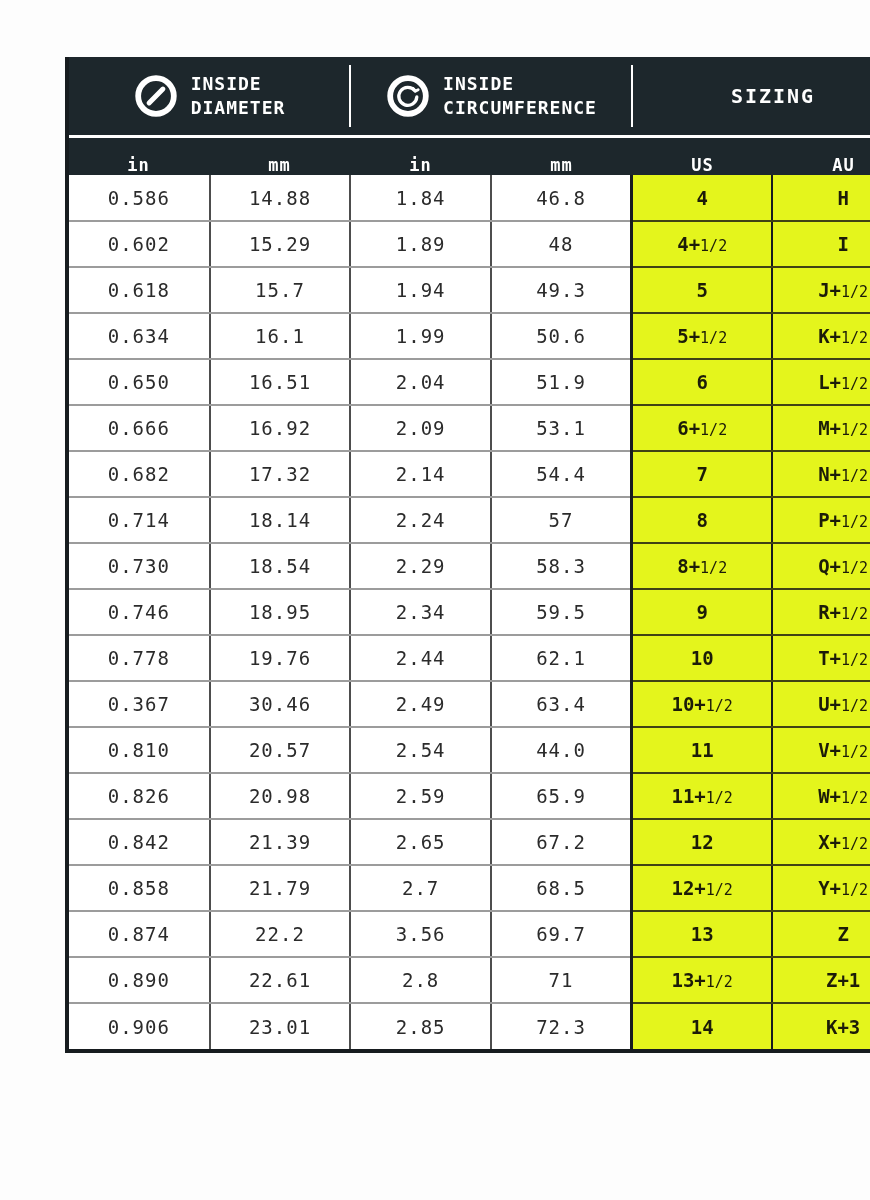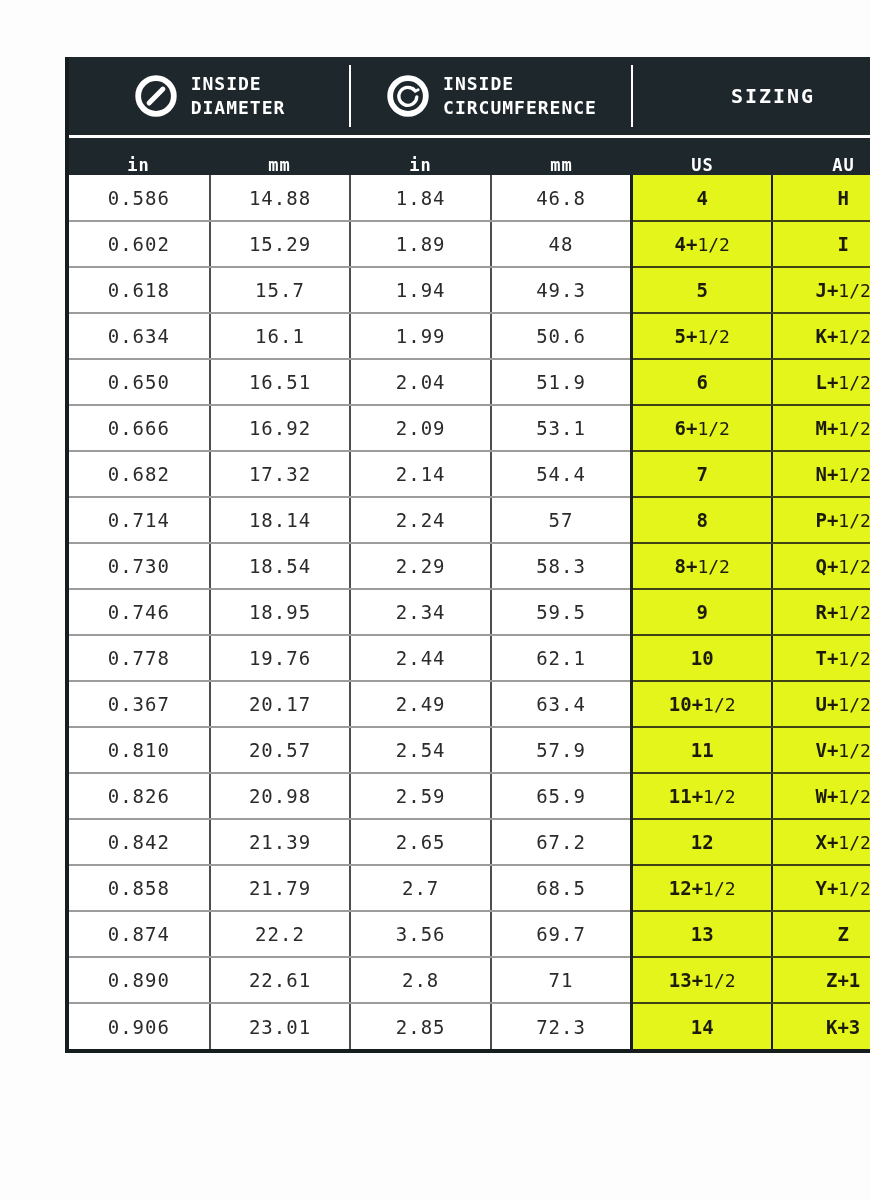--- a/index.html
+++ b/index.html
@@ -49,21 +49,21 @@
   td.us,td.au{
     background:var(--highlight);
     border-bottom:2px solid var(--grid-yellow);
     color:#1c1c08;
   }
   td.us{border-right:2px solid var(--border-dark);}
   td.au{border-right:none;}
   tr:last-child td{border-bottom:none;}
 
   .sz-main{font-weight:bold;font-size:19px;letter-spacing:0;}
-  .sz-frac{font-weight:normal;font-size:18px;letter-spacing:0;}
+  .sz-frac{font-weight:normal;font-size:15px;letter-spacing:0;}
 </style>
 </head>
 <body>
 
 <div class="page">
   <div class="ring-table">
 
     <div class="hdr">
       <div class="hdr-top">
 
@@ -218,32 +218,32 @@
     <td class="c-in1">0.778</td>
     <td class="c-mm1">19.76</td>
     <td class="c-in2">2.44</td>
     <td class="c-mm2">62.1</td>
     <td class="us"><span class="sz-main">10</span></td>
     <td class="au"><span class="sz-main">T+</span><span class="sz-frac">1/2</span></td>
   </tr>
 
   <tr>
     <td class="c-in1">0.367</td>
-    <td class="c-mm1">20.17</td>
+    <td class="c-mm1">30.46</td>
     <td class="c-in2">2.49</td>
     <td class="c-mm2">63.4</td>
     <td class="us"><span class="sz-main">10+</span><span class="sz-frac">1/2</span></td>
     <td class="au"><span class="sz-main">U+</span><span class="sz-frac">1/2</span></td>
   </tr>
 
   <tr>
     <td class="c-in1">0.810</td>
     <td class="c-mm1">20.57</td>
     <td class="c-in2">2.54</td>
-    <td class="c-mm2">57.9</td>
+    <td class="c-mm2">44.0</td>
     <td class="us"><span class="sz-main">11</span></td>
     <td class="au"><span class="sz-main">V+</span><span class="sz-frac">1/2</span></td>
   </tr>
 
   <tr>
     <td class="c-in1">0.826</td>
     <td class="c-mm1">20.98</td>
     <td class="c-in2">2.59</td>
     <td class="c-mm2">65.9</td>
     <td class="us"><span class="sz-main">11+</span><span class="sz-frac">1/2</span></td>

